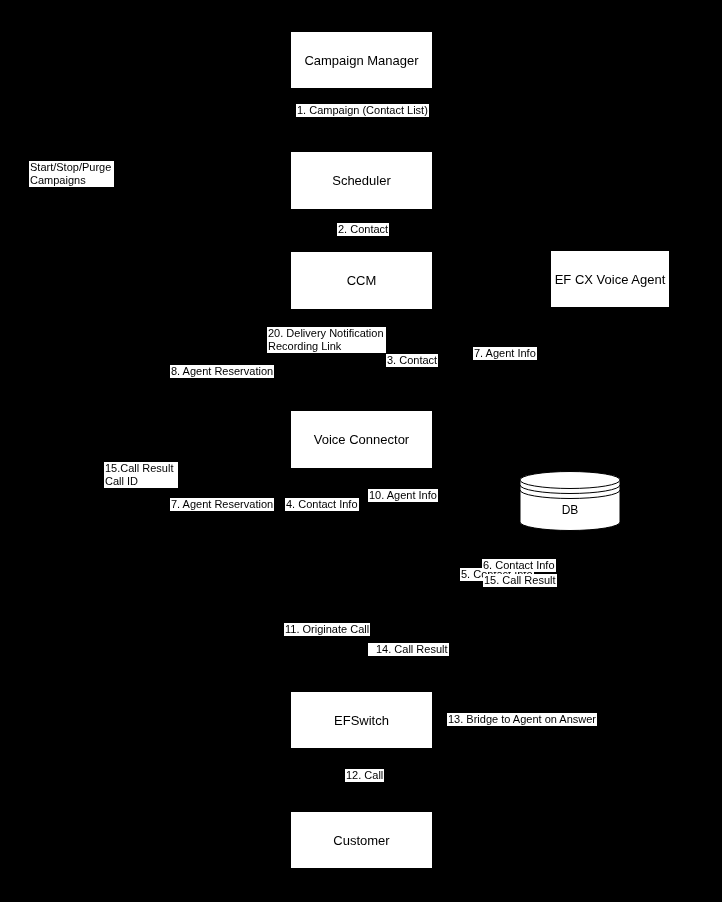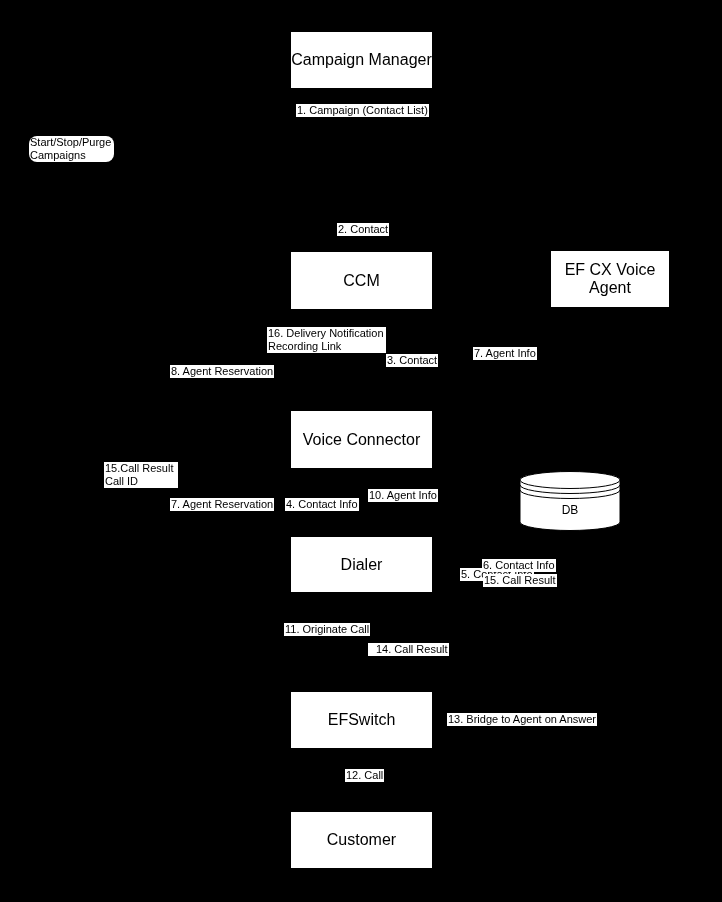--- a/index.html
+++ b/index.html
@@ -26,21 +26,21 @@
   }
   .node {
     position: absolute;
     background: #ffffff;
     border: 1px solid #000000;
     box-sizing: border-box;
     display: flex;
     align-items: center;
     justify-content: center;
     text-align: center;
-    font-size: 16px;
+    font-size: 13px;
     color: #000000;
   }
   .edge-label {
     position: absolute;
     background: #ffffff;
     color: #000000;
     font-size: 11px;
     line-height: 13px;
     padding: 0 1px;
     white-space: pre-line;
@@ -57,20 +57,23 @@
 </head>
 <body>
 
 <div id="canvas">
 
 
   <div class="node" style="left:290px; top:31px;  width:143px; height:58px;">
     <span>Campaign Manager</span>
   </div>
 
+  <div class="node" style="left:290px; top:151px; width:143px; height:59px;">
+    <span>Scheduler</span>
+  </div>
 
   <div class="node" style="left:550px; top:250px; width:120px; height:58px;">
     <span>EF CX Voice Agent</span>
   </div>
 
   <div class="node" style="left:290px; top:251px; width:143px; height:59px;">
     <span>CCM</span>
   </div>
 
   <div class="node" style="left:290px; top:410px; width:143px; height:59px;">
@@ -78,40 +81,37 @@
   </div>
 
   <svg class="cylinder" style="left:519px; top:470px;" width="102" height="62" viewBox="0 0 102 62">
     <path d="M1,10 A50,8.5 0 0,1 101,10 L101,52 A50,8.5 0 0,1 1,52 Z" fill="#ffffff" stroke="#000000" stroke-width="1"></path>
     <ellipse cx="51" cy="10" rx="50" ry="8.5" fill="#ffffff" stroke="#000000" stroke-width="1"></ellipse>
     <path d="M1,15 A50,8.5 0 0,0 101,15" fill="none" stroke="#000000" stroke-width="1"></path>
     <path d="M1,20 A50,8.5 0 0,0 101,20" fill="none" stroke="#000000" stroke-width="1"></path>
     <text x="51" y="44" text-anchor="middle">DB</text>
   </svg>
 
-  <div class="node" style="left:290px; top:536px; width:143px; height:57px;">
-    <span>Dialer</span>
-  </div>
 
   <div class="node" style="left:290px; top:691px; width:143px; height:58px;">
     <span>EFSwitch</span>
   </div>
 
   <div class="node" style="left:290px; top:811px; width:143px; height:58px;">
     <span>Customer</span>
   </div>
 
   <div class="edge-label" style="left:296px; top:104px;">1. Campaign (Contact List)</div>
 
-  <div class="edge-label" style="left:29px; top:136px; width:83px;border-radius:8px;">Start/Stop/Purge
+  <div class="edge-label" style="left:29px; top:161px; width:83px;">Start/Stop/Purge
 Campaigns</div>
 
   <div class="edge-label" style="left:337px; top:223px;">2. Contact</div>
 
-  <div class="edge-label" style="left:267px; top:327px; width:117px;">16. Delivery Notification
+  <div class="edge-label" style="left:267px; top:327px; width:117px;">20. Delivery Notification
 Recording Link</div>
 
   <div class="edge-label" style="left:386px; top:354px;">3. Contact</div>
 
   <div class="edge-label" style="left:473px; top:347px;">7. Agent Info</div>
 
   <div class="edge-label" style="left:170px; top:365px;">8. Agent Reservation</div>
 
   <div class="edge-label" style="left:104px; top:462px; width:72px;">15.Call Result
 Call ID</div>

